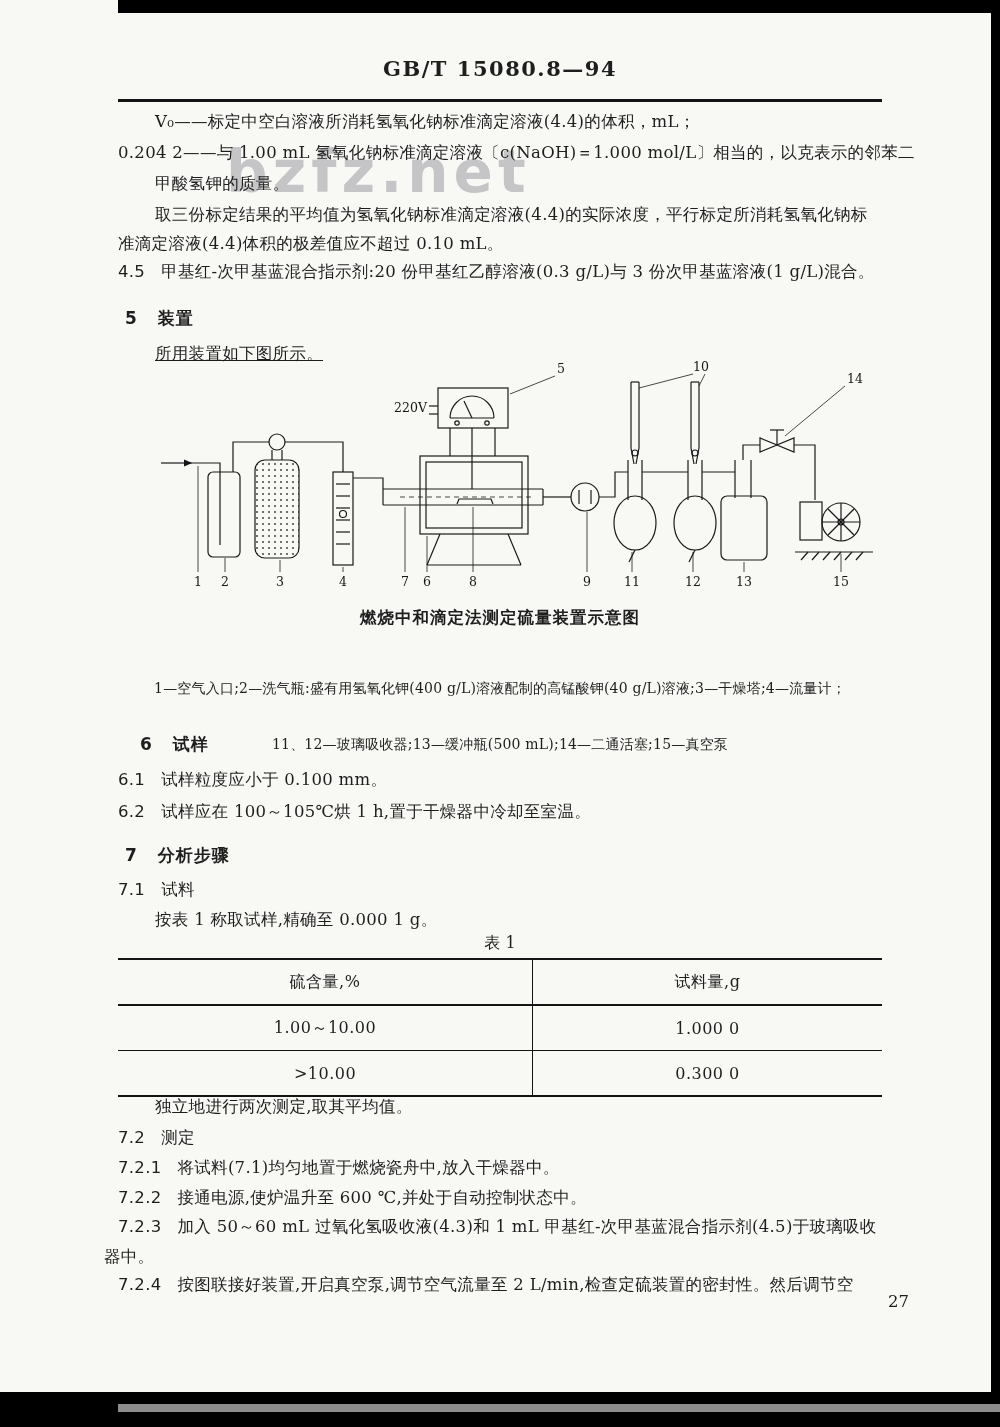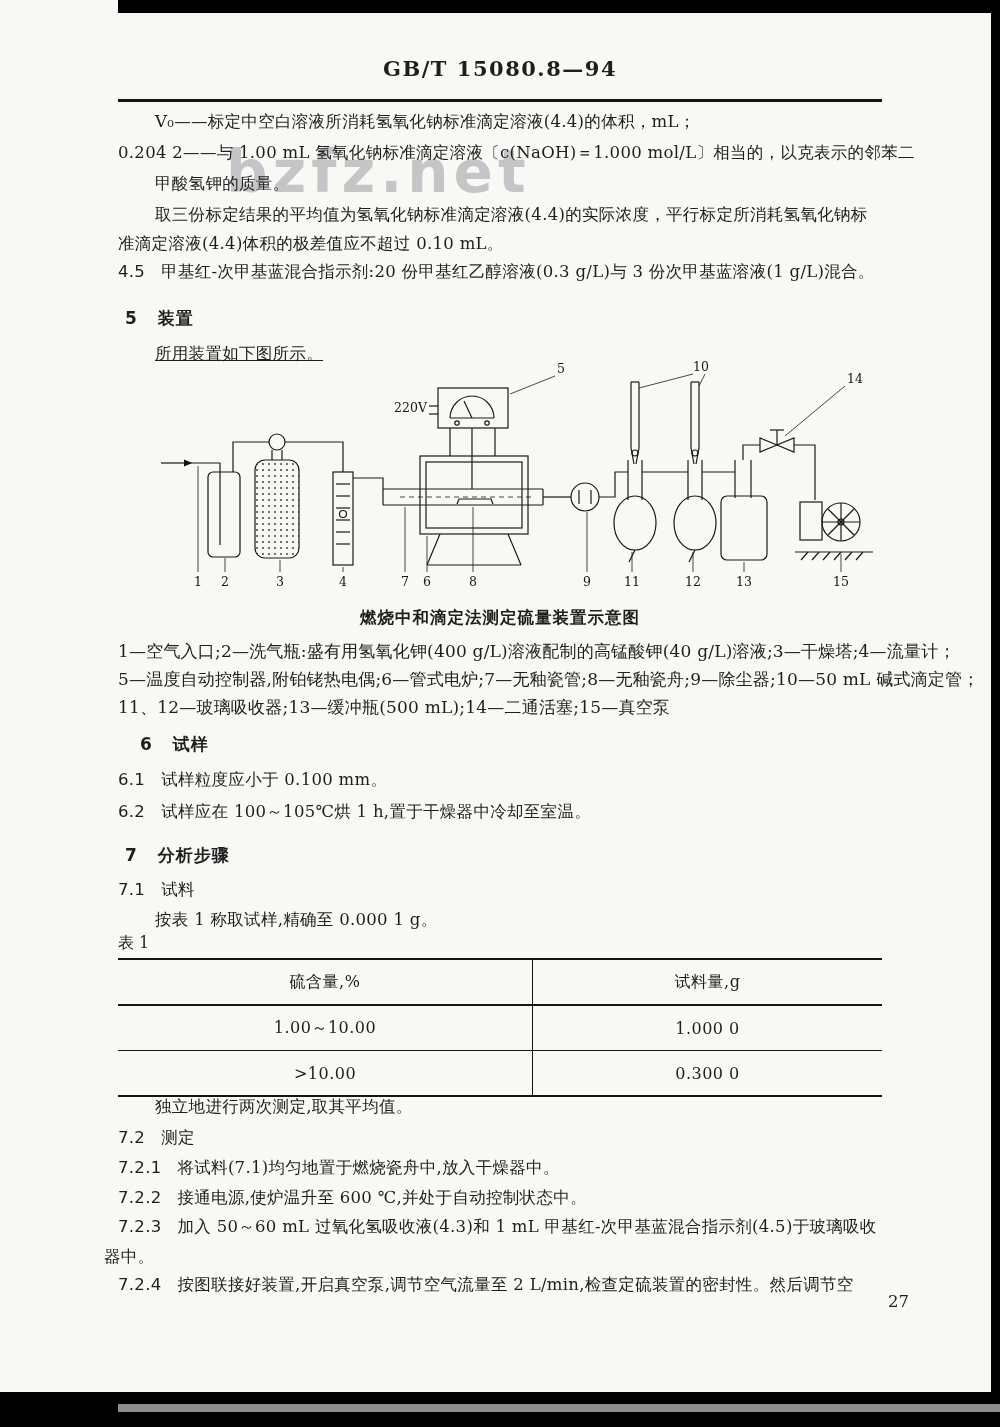--- a/index.html
+++ b/index.html
@@ -20,23 +20,23 @@
   }
   .rule{position:absolute;left:118px;width:764px;height:3px;background:#141414;}
   .watermark{
     position:absolute;top:138px;left:226px;
     font-family:"DejaVu Sans","Liberation Sans",sans-serif;font-weight:bold;
     font-size:58px;letter-spacing:5px;color:#9d9da2;opacity:.55;pointer-events:none;text-align:center;
   }
   .figure-svg{position:absolute;top:360px;left:105px;}
   .fig-caption{position:absolute;top:607px;left:118px;width:764px;text-align:center;
     font-weight:bold;font-size:16.5px;letter-spacing:1px;}
-  .legend{position:absolute;left:118px;width:764px;
-    font-size:17px;letter-spacing:.2px;white-space:nowrap;}
-  .tbl-caption{position:absolute;top:933px;left:118px;width:764px;font-size:16px;}
+  .legend{position:absolute;left:118px;width:764px;text-align:center;
+    font-size:14px;letter-spacing:.2px;white-space:nowrap;margin-top:40px;}
+  .tbl-caption{position:absolute;top:933px;left:118px;width:764px;text-align:center;font-size:16px;}
   .table-wrap{position:absolute;top:958px;left:118px;width:764px;}
   table{width:100%;border-collapse:collapse;border-top:2.5px solid #141414;border-bottom:2.5px solid #141414;}
   th,td{height:42px;text-align:center;font-size:16px;font-weight:normal;letter-spacing:.5px;
     font-family:"DejaVu Serif","Liberation Serif",serif;}
   th{border-bottom:2px solid #141414;}
   tbody tr:first-child td{border-bottom:1.2px solid #141414;}
   th:first-child,td:first-child{border-right:1.2px solid #141414;width:412px;}
   .pageno{position:absolute;top:1292px;left:888px;font-size:16.5px;}
   svg text{font-family:"DejaVu Serif","Liberation Serif",serif;font-size:12.5px;fill:#161616;}
 </style>
@@ -249,21 +249,20 @@
     <text x="368" y="226" text-anchor="middle">8</text>
     <text x="482" y="226" text-anchor="middle">9</text>
     <text x="527" y="226" text-anchor="middle">11</text>
     <text x="588" y="226" text-anchor="middle">12</text>
     <text x="639" y="226" text-anchor="middle">13</text>
     <text x="736" y="226" text-anchor="middle">15</text>
   </svg>
 
   <div class="fig-caption">燃烧中和滴定法测定硫量装置示意图</div>
   <div class="legend" style="top:640px;">1—空气入口;2—洗气瓶:盛有用氢氧化钾(400 g/L)溶液配制的高锰酸钾(40 g/L)溶液;3—干燥塔;4—流量计；</div>
-  <div class="legend" style="top:668px;">5—温度自动控制器,附铂铑热电偶;6—管式电炉;7—无釉瓷管;8—无釉瓷舟;9—除尘器;10—50 mL 碱式滴定管；</div>
   <div class="legend" style="top:696px;">11、12—玻璃吸收器;13—缓冲瓶(500 mL);14—二通活塞;15—真空泵</div>
 
   <div class="t hei" style="top:734px;left:125px;margin-left:15px;">
     <span class="hnum">6</span><span>试样</span>
   </div>
   <div class="t" style="top:770px;left:118px;">
     <span class="num">6.1</span><span>试样粒度应小于 0.100 mm。</span>
   </div>
   <div class="t" style="top:802px;left:118px;">
     <span class="num">6.2</span><span>试样应在 100～105℃烘 1 h,置于干燥器中冷却至室温。</span>

